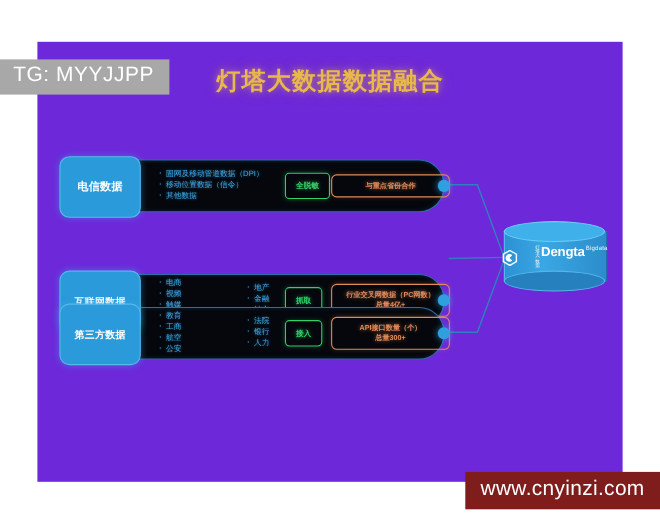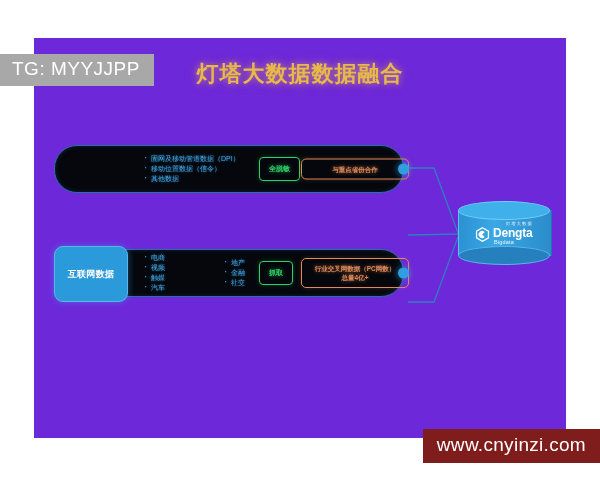--- a/index.html
+++ b/index.html
@@ -162,21 +162,21 @@
     position:absolute;left:0;top:20px;
     width:92px;height:26px;
     display:flex;align-items:center;justify-content:center;
     gap:3px;
     z-index:6;
   }
   .hex{
     width:15px;height:15px;
     position:relative;flex:none;
   }
-  .logo-text{display:flex;flex-direction:column;line-height:1;}
+  .logo-text{display:flex;flex-direction:row;line-height:1;}
   .logo-cn{
     color:#ffffff;font-size:4.2px;letter-spacing:1.2px;
     opacity:.92;margin-left:13px;margin-bottom:1px;
   }
   .logo-main{
     color:#ffffff;font-size:12px;font-weight:bold;
     letter-spacing:-.2px;
   }
   .logo-sub{
     color:#ffffff;font-size:5.5px;opacity:.9;
@@ -192,20 +192,21 @@
 
   <div class="title">灯塔大数据数据融合</div>
 
   <svg class="links" viewBox="0 0 532 400">
     <polyline points="374,130 400,130 424,195" fill="none" stroke="#2f7fc0" stroke-width="1.3"></polyline>
     <polyline points="374,197 424,196" fill="none" stroke="#2f7fc0" stroke-width="1.3"></polyline>
     <polyline points="374,264 400,264 424,199" fill="none" stroke="#2f7fc0" stroke-width="1.3"></polyline>
   </svg>
 
   <div class="row" id="row1">
+    <div class="row-label">电信数据</div>
     <div class="bullets col-wide">
       <ul>
         <li>固网及移动管道数据（DPI）</li>
         <li>移动位置数据（信令）</li>
         <li>其他数据</li>
       </ul>
     </div>
     <div class="tag-green" style="left:204px">全脱敏</div>
     <div class="tag-orange" style="left:246px;width:92px">与重点省份合作</div>
     <div class="node-dot"></div>
@@ -227,20 +228,42 @@
         <li>金融</li>
         <li>社交</li>
       </ul>
     </div>
     <div class="tag-green" style="left:204px">抓取</div>
     <div class="tag-orange" style="left:246px;width:92px;white-space:pre-line">行业交叉网数据（PC网数）
 总量4亿+</div>
     <div class="node-dot"></div>
   </div>
 
+  <div class="row" id="row3">
+    <div class="row-label wide">第三方数据</div>
+    <div class="bullets col-a">
+      <ul>
+        <li>教育</li>
+        <li>工商</li>
+        <li>航空</li>
+        <li>公安</li>
+      </ul>
+    </div>
+    <div class="bullets col-b">
+      <ul>
+        <li>法院</li>
+        <li>银行</li>
+        <li>人力</li>
+      </ul>
+    </div>
+    <div class="tag-green" style="left:204px">接入</div>
+    <div class="tag-orange" style="left:246px;width:92px;white-space:pre-line">API接口数量（个）
+总量300+</div>
+    <div class="node-dot"></div>
+  </div>
 
   <div class="db">
     <div class="db-body"></div>
     <div class="db-bottom"></div>
     <div class="db-top"></div>
     <div class="db-logo">
       <div class="hex">
         <svg viewBox="0 0 24 24" width="15" height="15">
           <polygon points="12,1.2 21.5,6.6 21.5,17.4 12,22.8 2.5,17.4 2.5,6.6" fill="none" stroke="#ffffff" stroke-width="2"></polygon>
           <path d="M15.5 8.2 A5.6 5.6 0 1 0 15.5 15.8 L11.5 12 Z" fill="#ffffff"></path>

